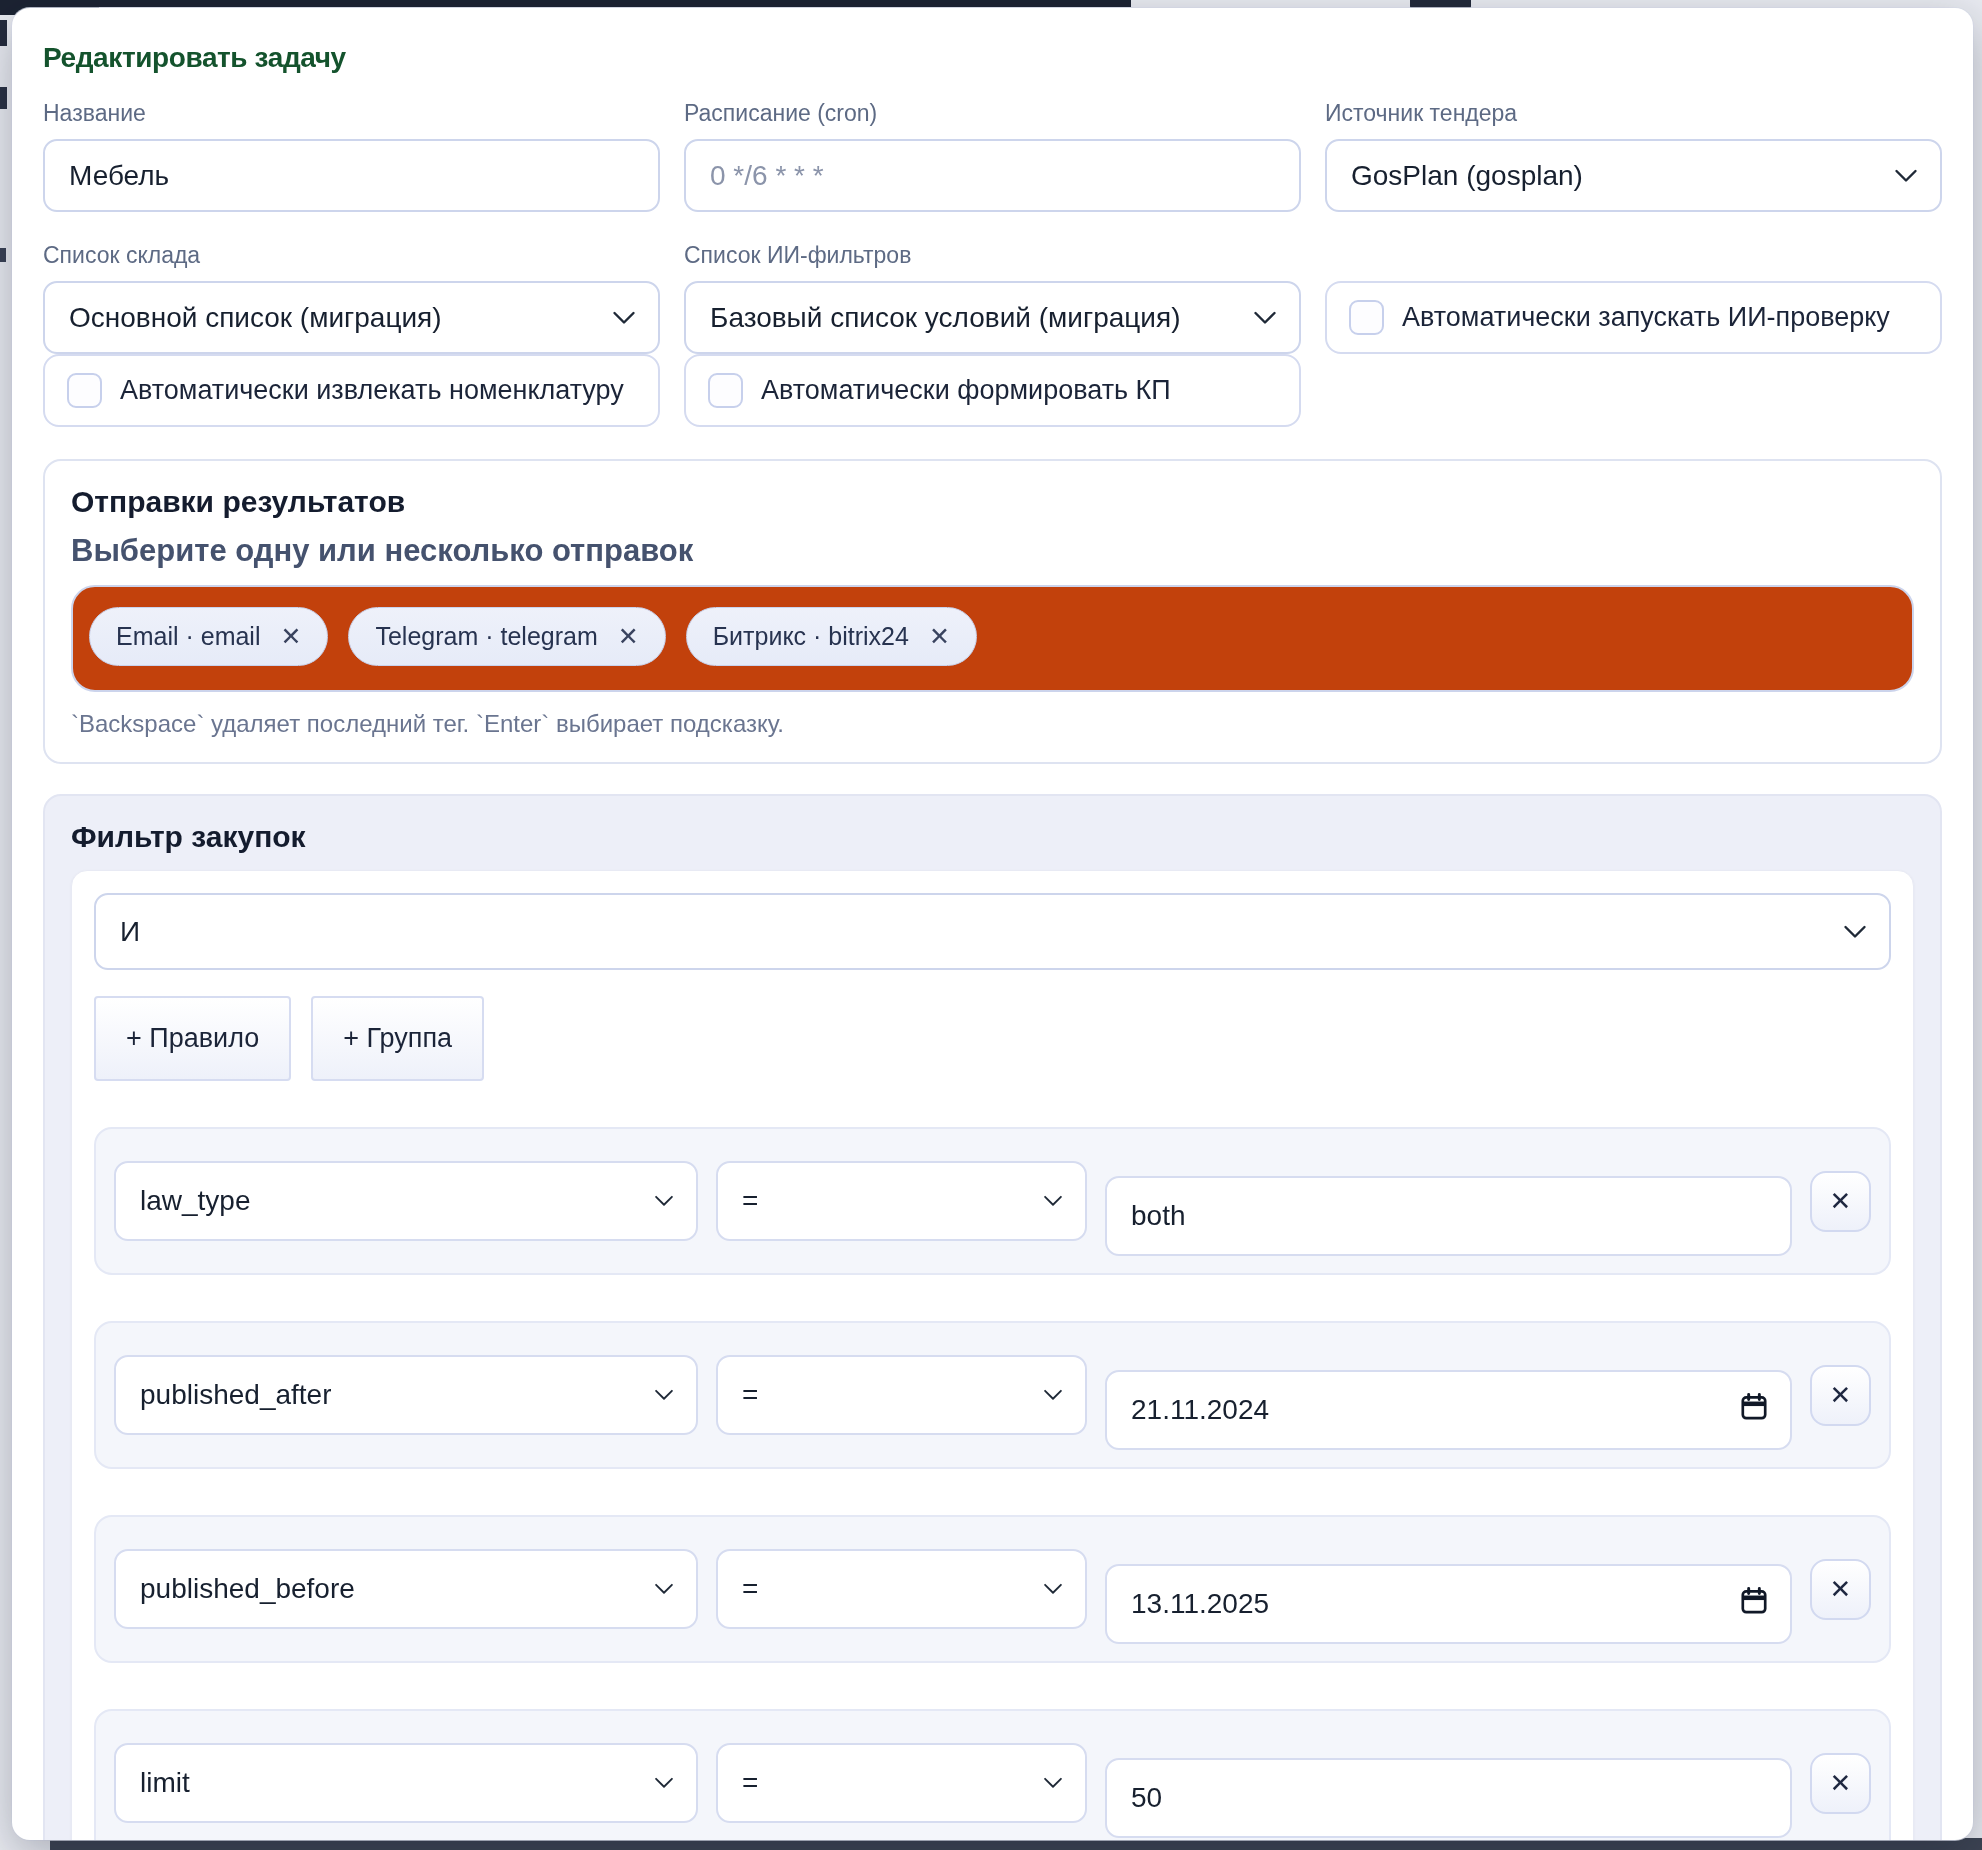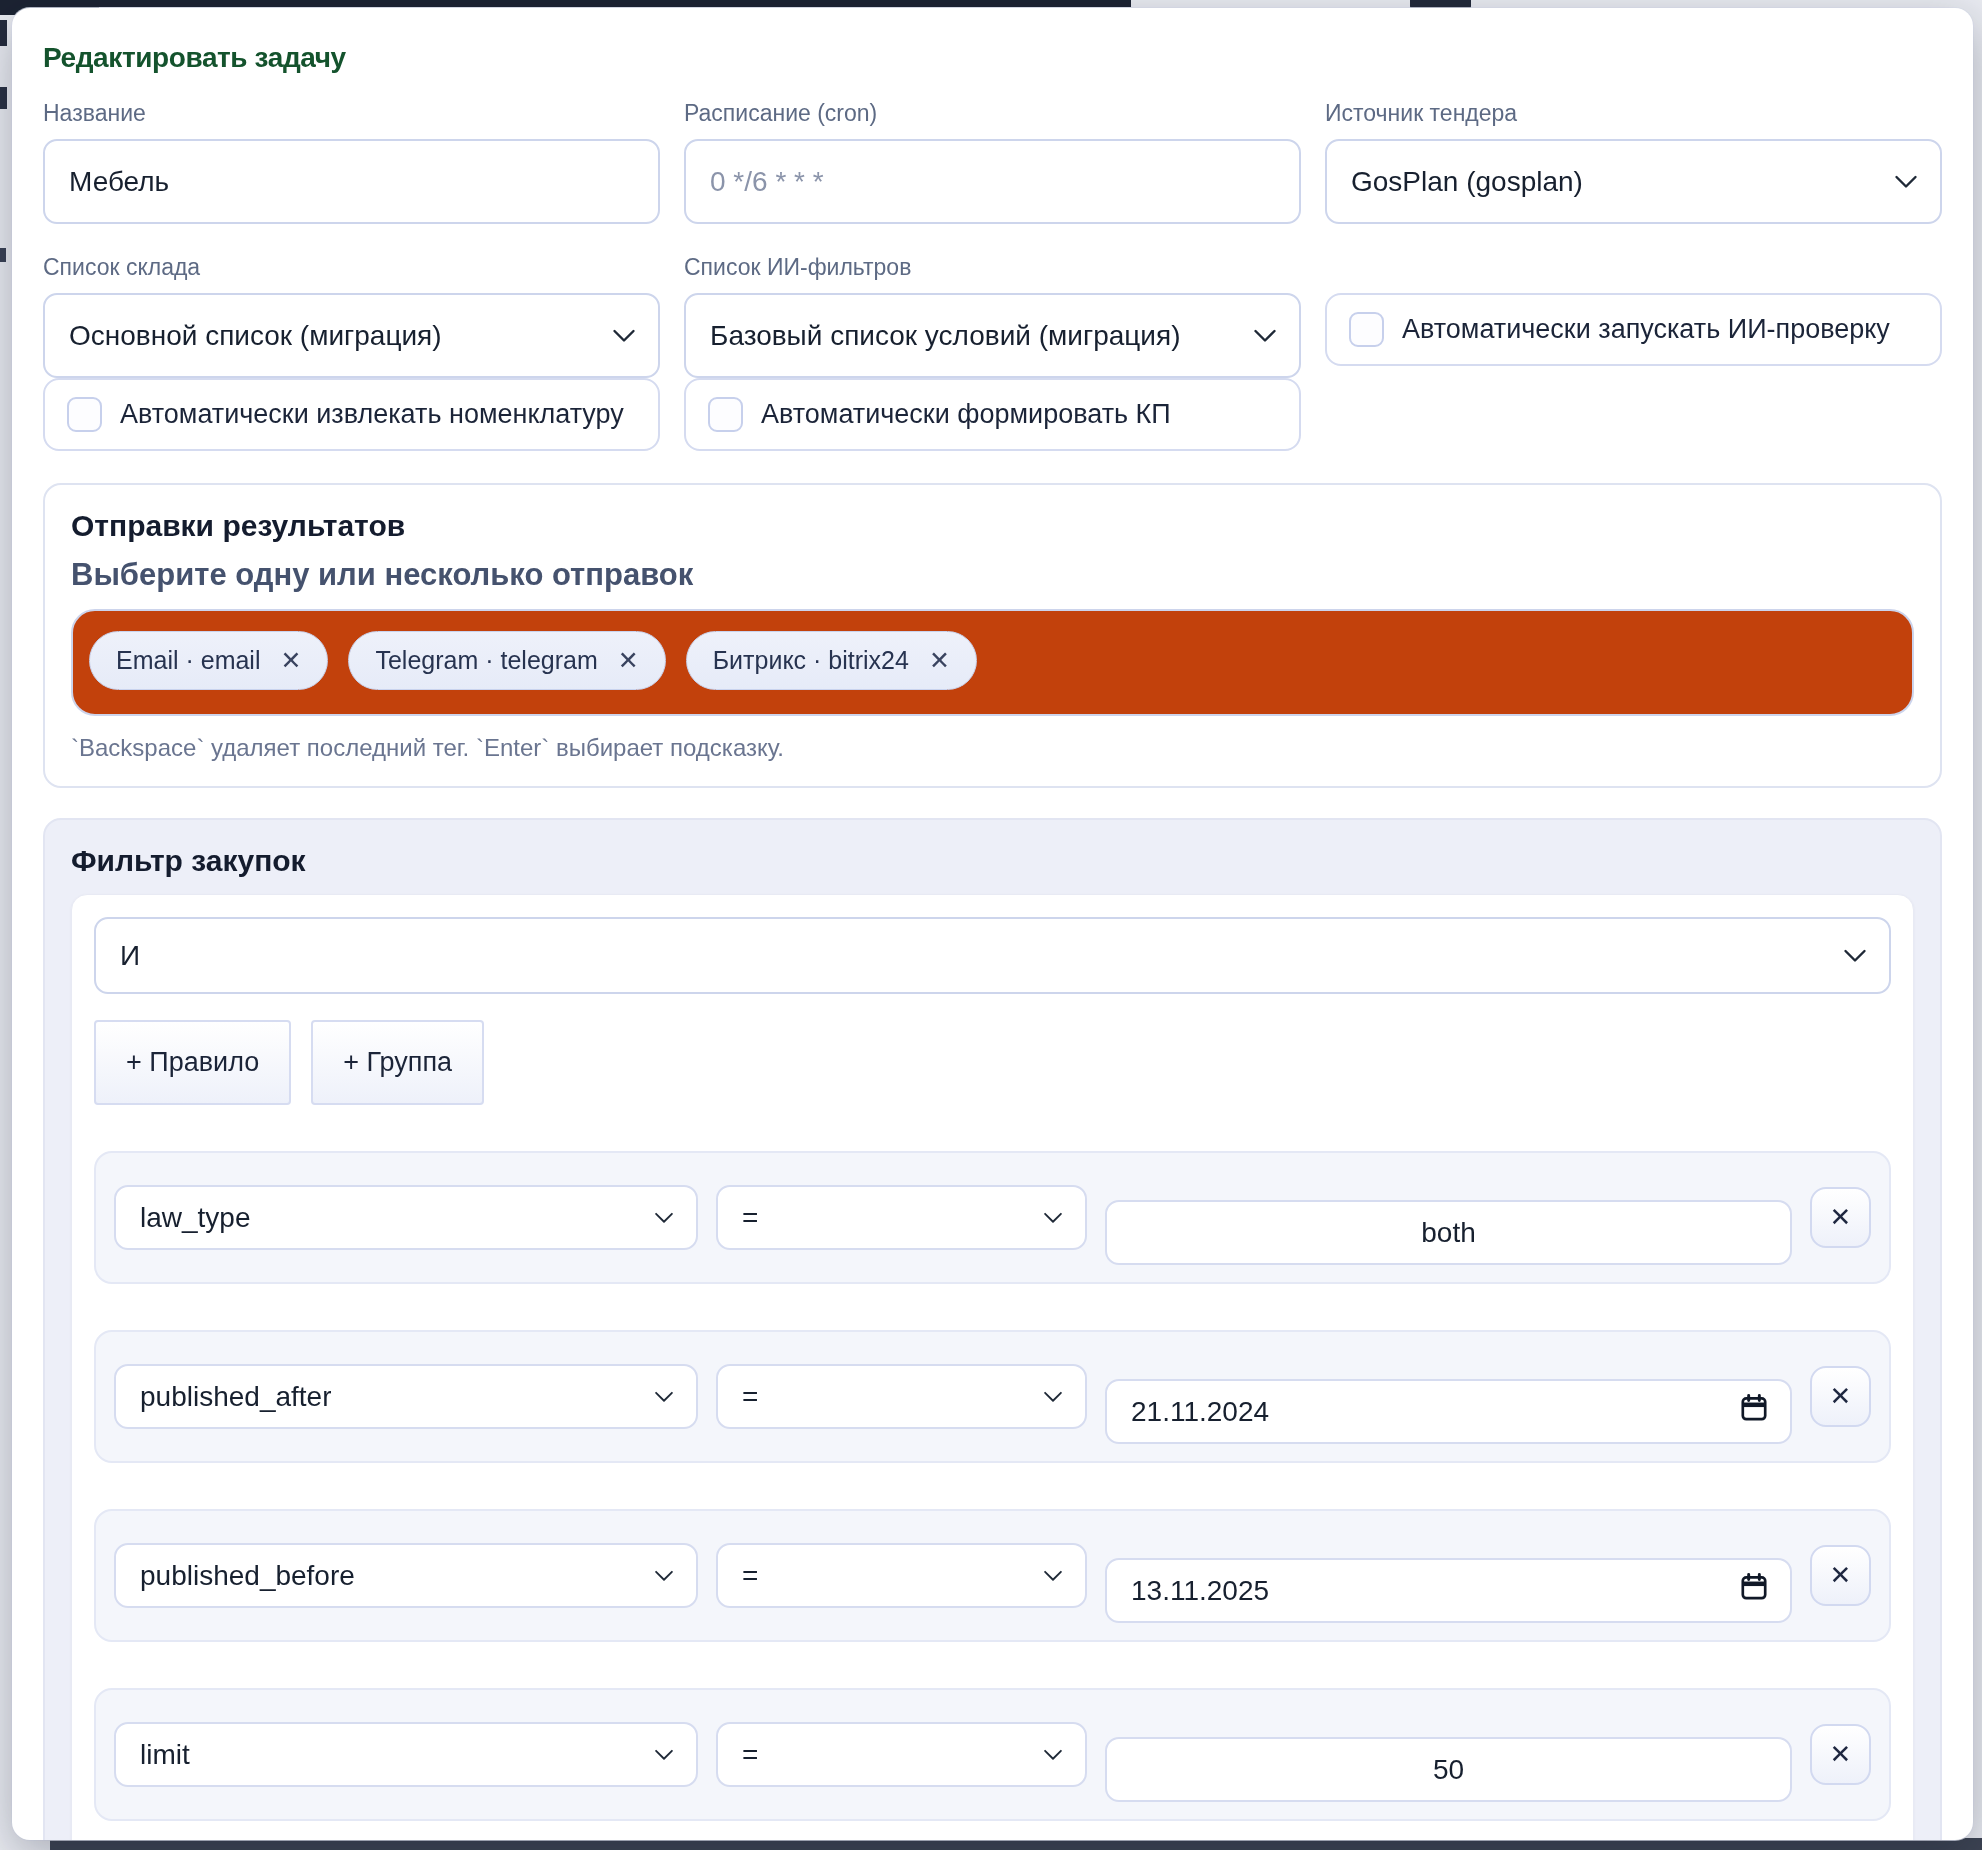--- a/index.html
+++ b/index.html
@@ -27,21 +27,21 @@
     padding:34px 31px 0 31px;
     overflow:hidden;
   }
 
   .page-title { font-size:28px; font-weight:800; letter-spacing:-0.4px; color:#14532d; margin-bottom:26px; }
 
   .form-grid { display:grid; grid-template-columns:repeat(3,1fr); column-gap:24px; }
   .f-label { margin-top:30px; margin-bottom:12px; font-size:23px; color:#5d6a84; }
   .f-label.first { margin-top:0; }
   .control {
-    height:85px; width:100%;
+    height:73px; width:100%;
     border:2px solid #cdd5ec; border-radius:14px; background:#fff;
     font-size:28px; color:#17202f;
     display:flex; align-items:center; padding:0 24px;
     font-family:"Liberation Sans","DejaVu Sans",sans-serif;
   }
   input.control { outline:none; }
   input.control::placeholder { color:#8b94aa; }
   .select { position:relative; cursor:pointer; padding-right:59px; }
   .select .chev { position:absolute; right:22px; top:50%; transform:translateY(-50%); display:flex; }
   .sel-text { white-space:nowrap; overflow:hidden; text-overflow:ellipsis; }
@@ -90,21 +90,21 @@
   .btn {
     height:85px; padding:0 30px; border-radius:4px; cursor:pointer;
     background:linear-gradient(#ffffff,#eef1fa); border:2px solid #d6dcf1;
     font-size:27px; color:#1b2438; display:flex; align-items:center;
   }
   .rule {
     margin-top:46px; border:2px solid #e4e8f5; border-radius:18px; background:#f4f6fb;
     padding:17px 18px; display:flex; align-items:center; gap:18px;
   }
   .rule:first-of-type { margin-top:36px; }
-  .rule .control { height:65px; border-color:#d6dcf0;text-align:center; }
+  .rule .control { height:80px; border-color:#d6dcf0; }
   .rule-field { width:584px; flex:0 0 auto; }
   .rule-op { width:371px; flex:0 0 auto; }
   .rule-val { flex:1 1 auto;margin-top:30px; }
   .rule-val.date { justify-content:space-between; padding-right:20px; }
   .x-btn {
     width:61px; height:61px; flex:0 0 auto; border-radius:16px; cursor:pointer;
     background:linear-gradient(#ffffff,#eef1fa); border:2px solid #d2d9f0;
     display:flex; align-items:center; justify-content:center;
     font-size:26px; font-weight:700; color:#1e2740;
   }

